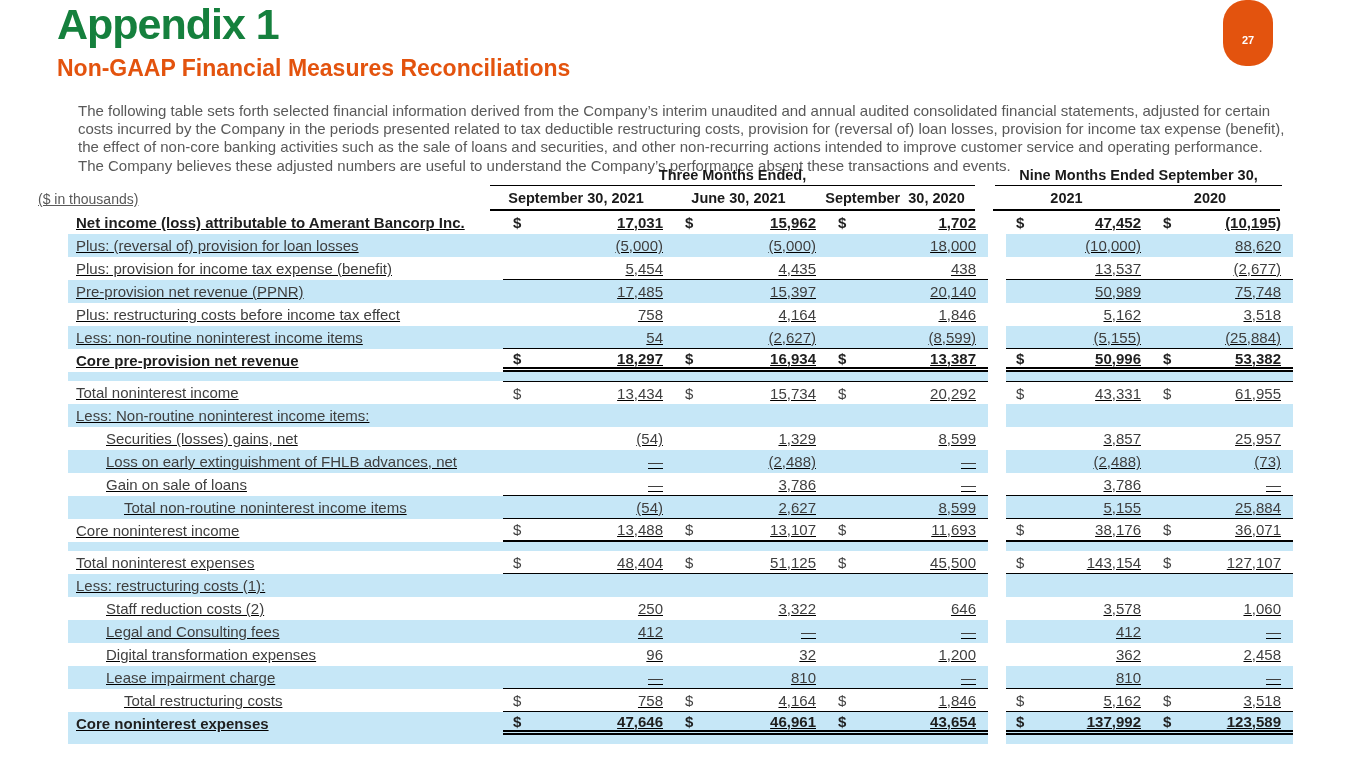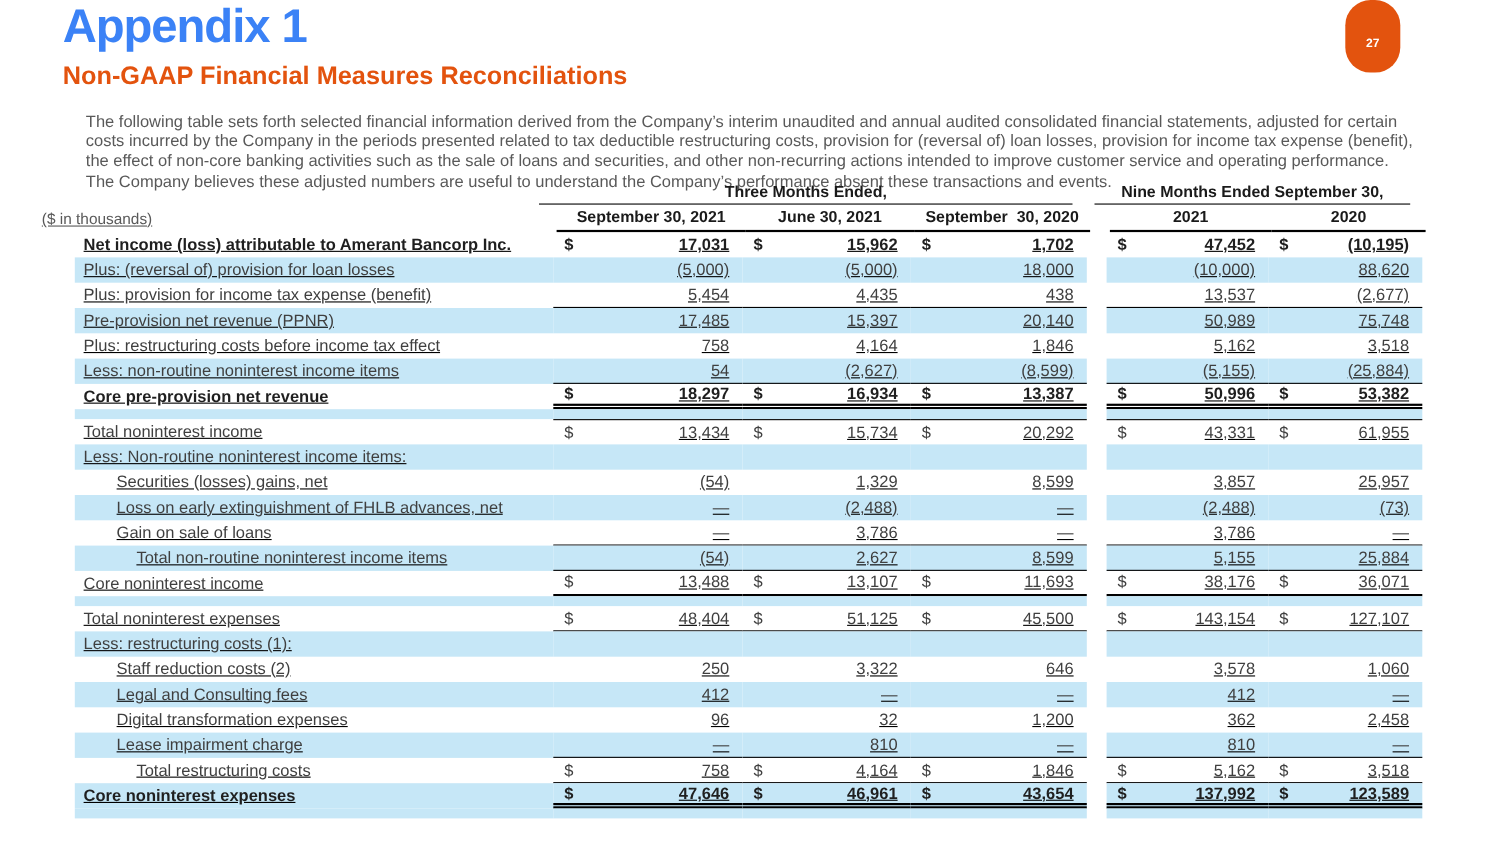--- a/index.html
+++ b/index.html
@@ -8,21 +8,21 @@
     font-family:"Liberation Sans","DejaVu Sans",sans-serif;
     position:relative;
   }
   .badge{
     position:absolute;left:1223px;top:0;width:50px;height:66px;
     background:#E3530E;color:#fff;font-weight:bold;font-size:11px;
     display:flex;align-items:center;justify-content:center;padding-top:14px;box-sizing:border-box;border-radius:23px;
   }
   .title{
     position:absolute;left:57px;top:0px;margin:0;
-    color:#3b82f6;font-size:43px;font-weight:bold;letter-spacing:-1px;
+    color:#15803d;font-size:43px;font-weight:bold;letter-spacing:-1px;
   }
   .subtitle{
     position:absolute;left:57px;top:55px;margin:0;
     color:#E3530E;font-size:23px;font-weight:bold;
   }
   .intro{
     position:absolute;left:78px;top:102px;width:1207px;margin:0;
     color:#595959;font-size:15px;line-height:18.2px;
   }
   
@@ -31,21 +31,21 @@
   .group-row{position:relative;height:20px;}
   .gh{
     position:absolute;text-align:center;font-weight:bold;color:#1a1a1a;font-size:14.5px;
     border-bottom:1.5px solid #000;height:19px;box-sizing:border-box;white-space:pre;
   }
   .gh1{left:435px;width:485px;}
   .gh2{left:940px;width:287px;}
   .units{
     position:absolute;left:-17px;bottom:4px;color:#595959;font-size:14px;white-space:pre;text-decoration:underline;
   }
-  .colhead{display:grid;grid-template-columns:435px 172px 153px 160px 18px 147px 140px;height:24px;align-items:center;margin-left:16px;}
+  .colhead{display:grid;grid-template-columns:435px 172px 153px 160px 18px 147px 140px;height:24px;align-items:center;}
   .colhead .ch{
     text-align:center;font-weight:bold;color:#1a1a1a;font-size:14.5px;white-space:pre;
     border-bottom:2px solid #000;height:24px;line-height:22px;box-sizing:border-box;
   }
   #rows{margin-left:30px;text-decoration:underline;}
   .row{
     display:grid;grid-template-columns:435px 172px 153px 160px 18px 147px 140px;
     height:23px;align-items:center;font-size:15px;color:#3f3f3f;
   }
   .row.spacer{height:9px;}

